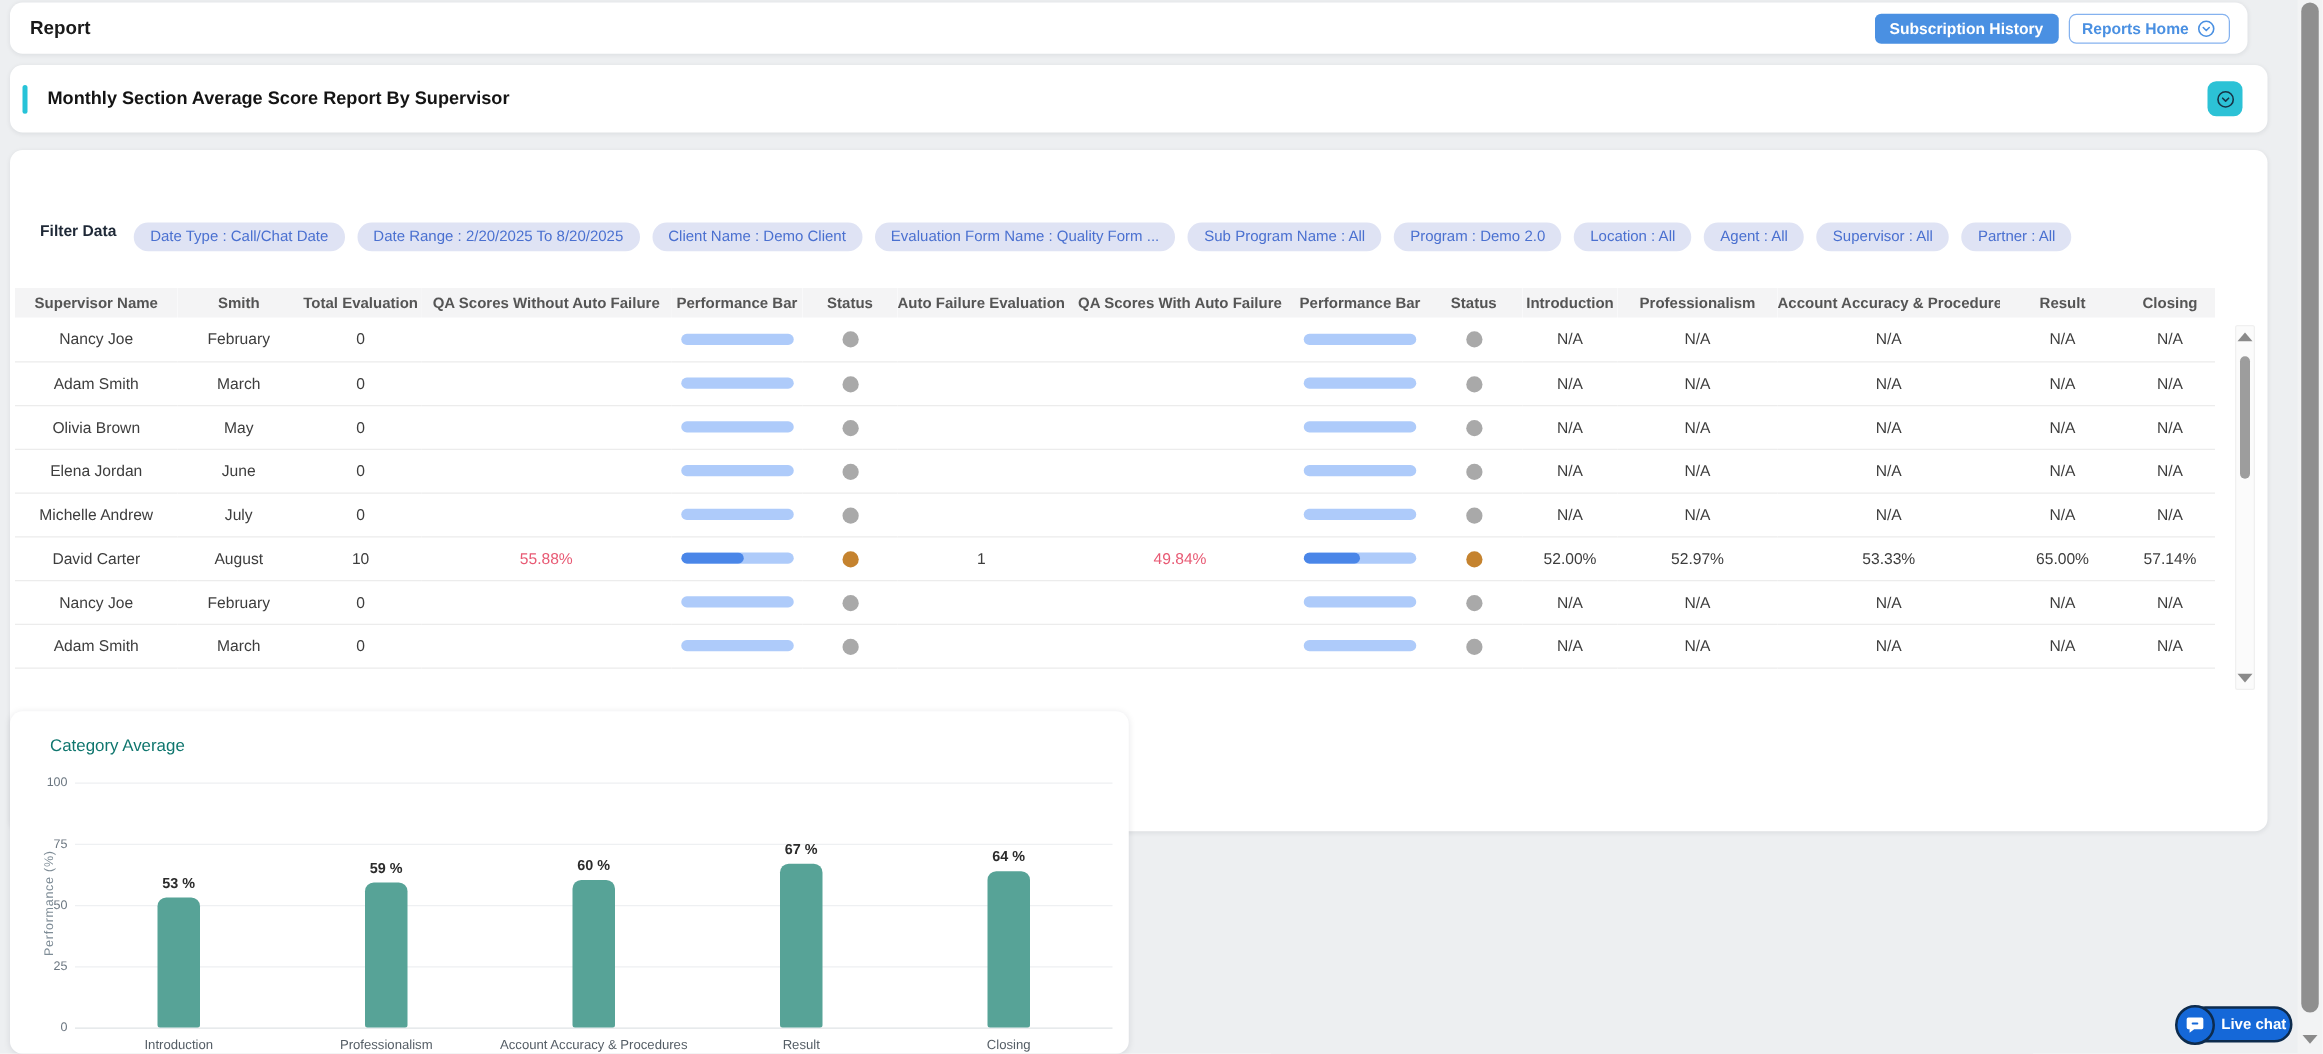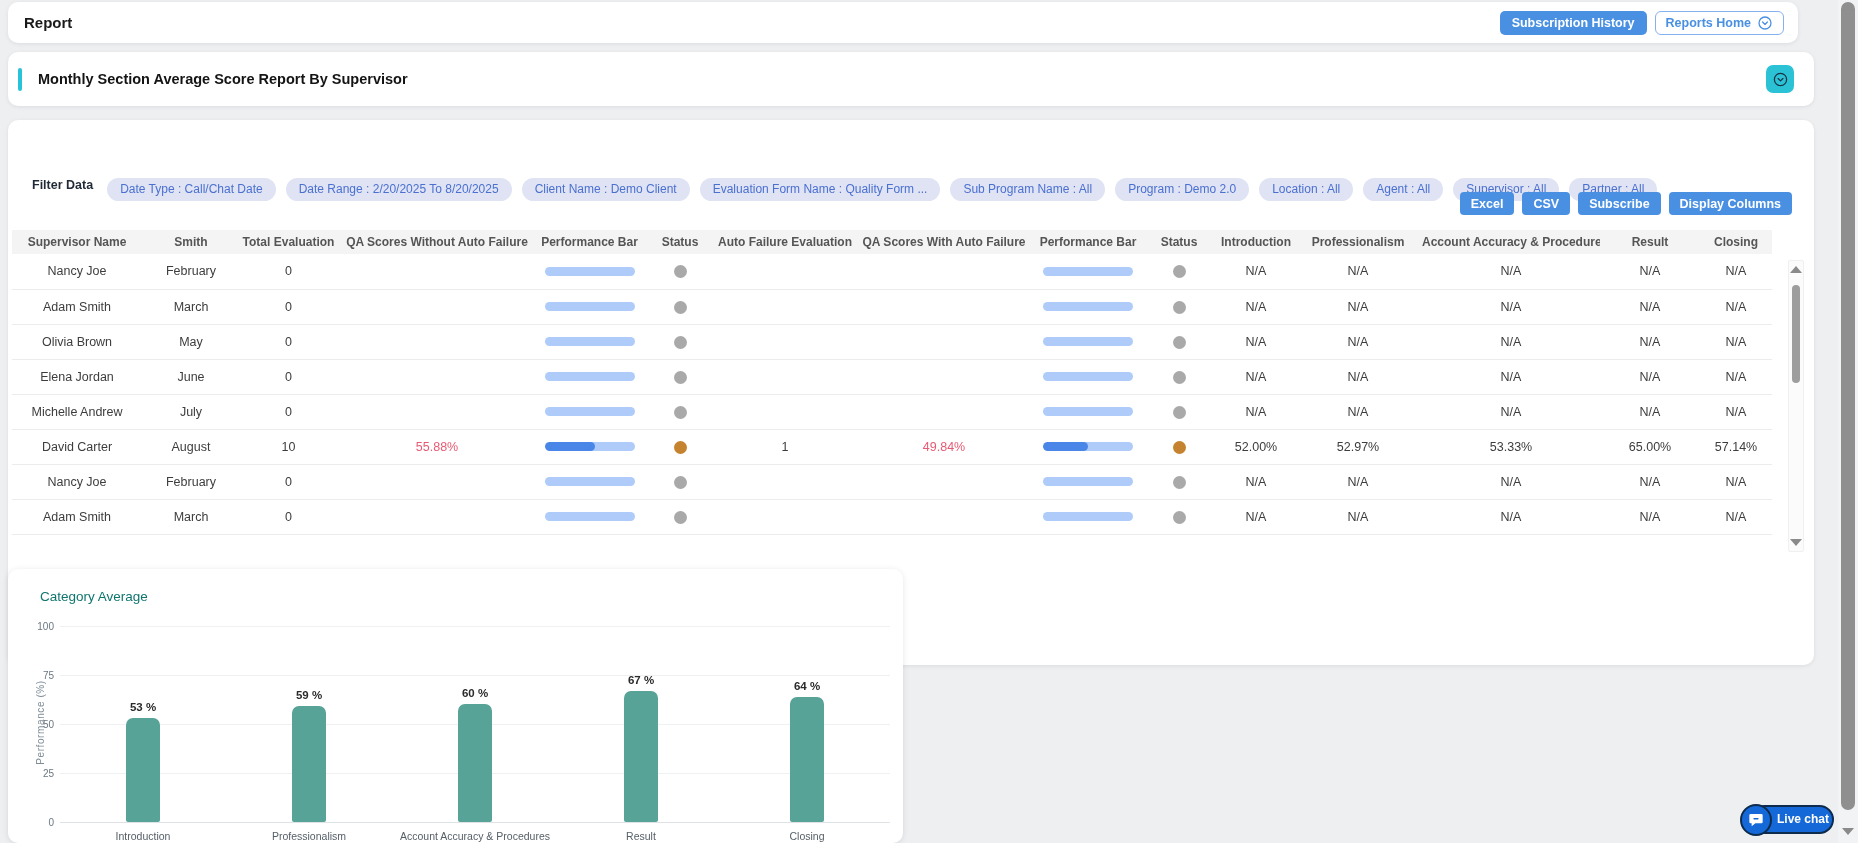--- a/index.html
+++ b/index.html
@@ -109,26 +109,20 @@
         <span class="chip">Client Name : Demo Client</span>
         <span class="chip">Evaluation Form Name : Quality Form ...</span>
         <span class="chip">Sub Program Name : All</span>
         <span class="chip">Program : Demo 2.0</span>
         <span class="chip">Location : All</span>
         <span class="chip">Agent : All</span>
         <span class="chip">Supervisor : All</span>
         <span class="chip">Partner : All</span>
       </span>
   </div>
-  <div id="actions">
-      <button class="action-btn">Excel</button>
-      <button class="action-btn">CSV</button>
-      <button class="action-btn">Subscribe</button>
-      <button class="action-btn">Display Columns</button>
-    </div>
   <div id="table-wrap">
     <table>
       <colgroup>
         <col style="width:130px">
           <col style="width:98px">
           <col style="width:97px">
           <col style="width:200px">
         <col style="width:105px">
           <col style="width:76px">
           <col style="width:134px">

